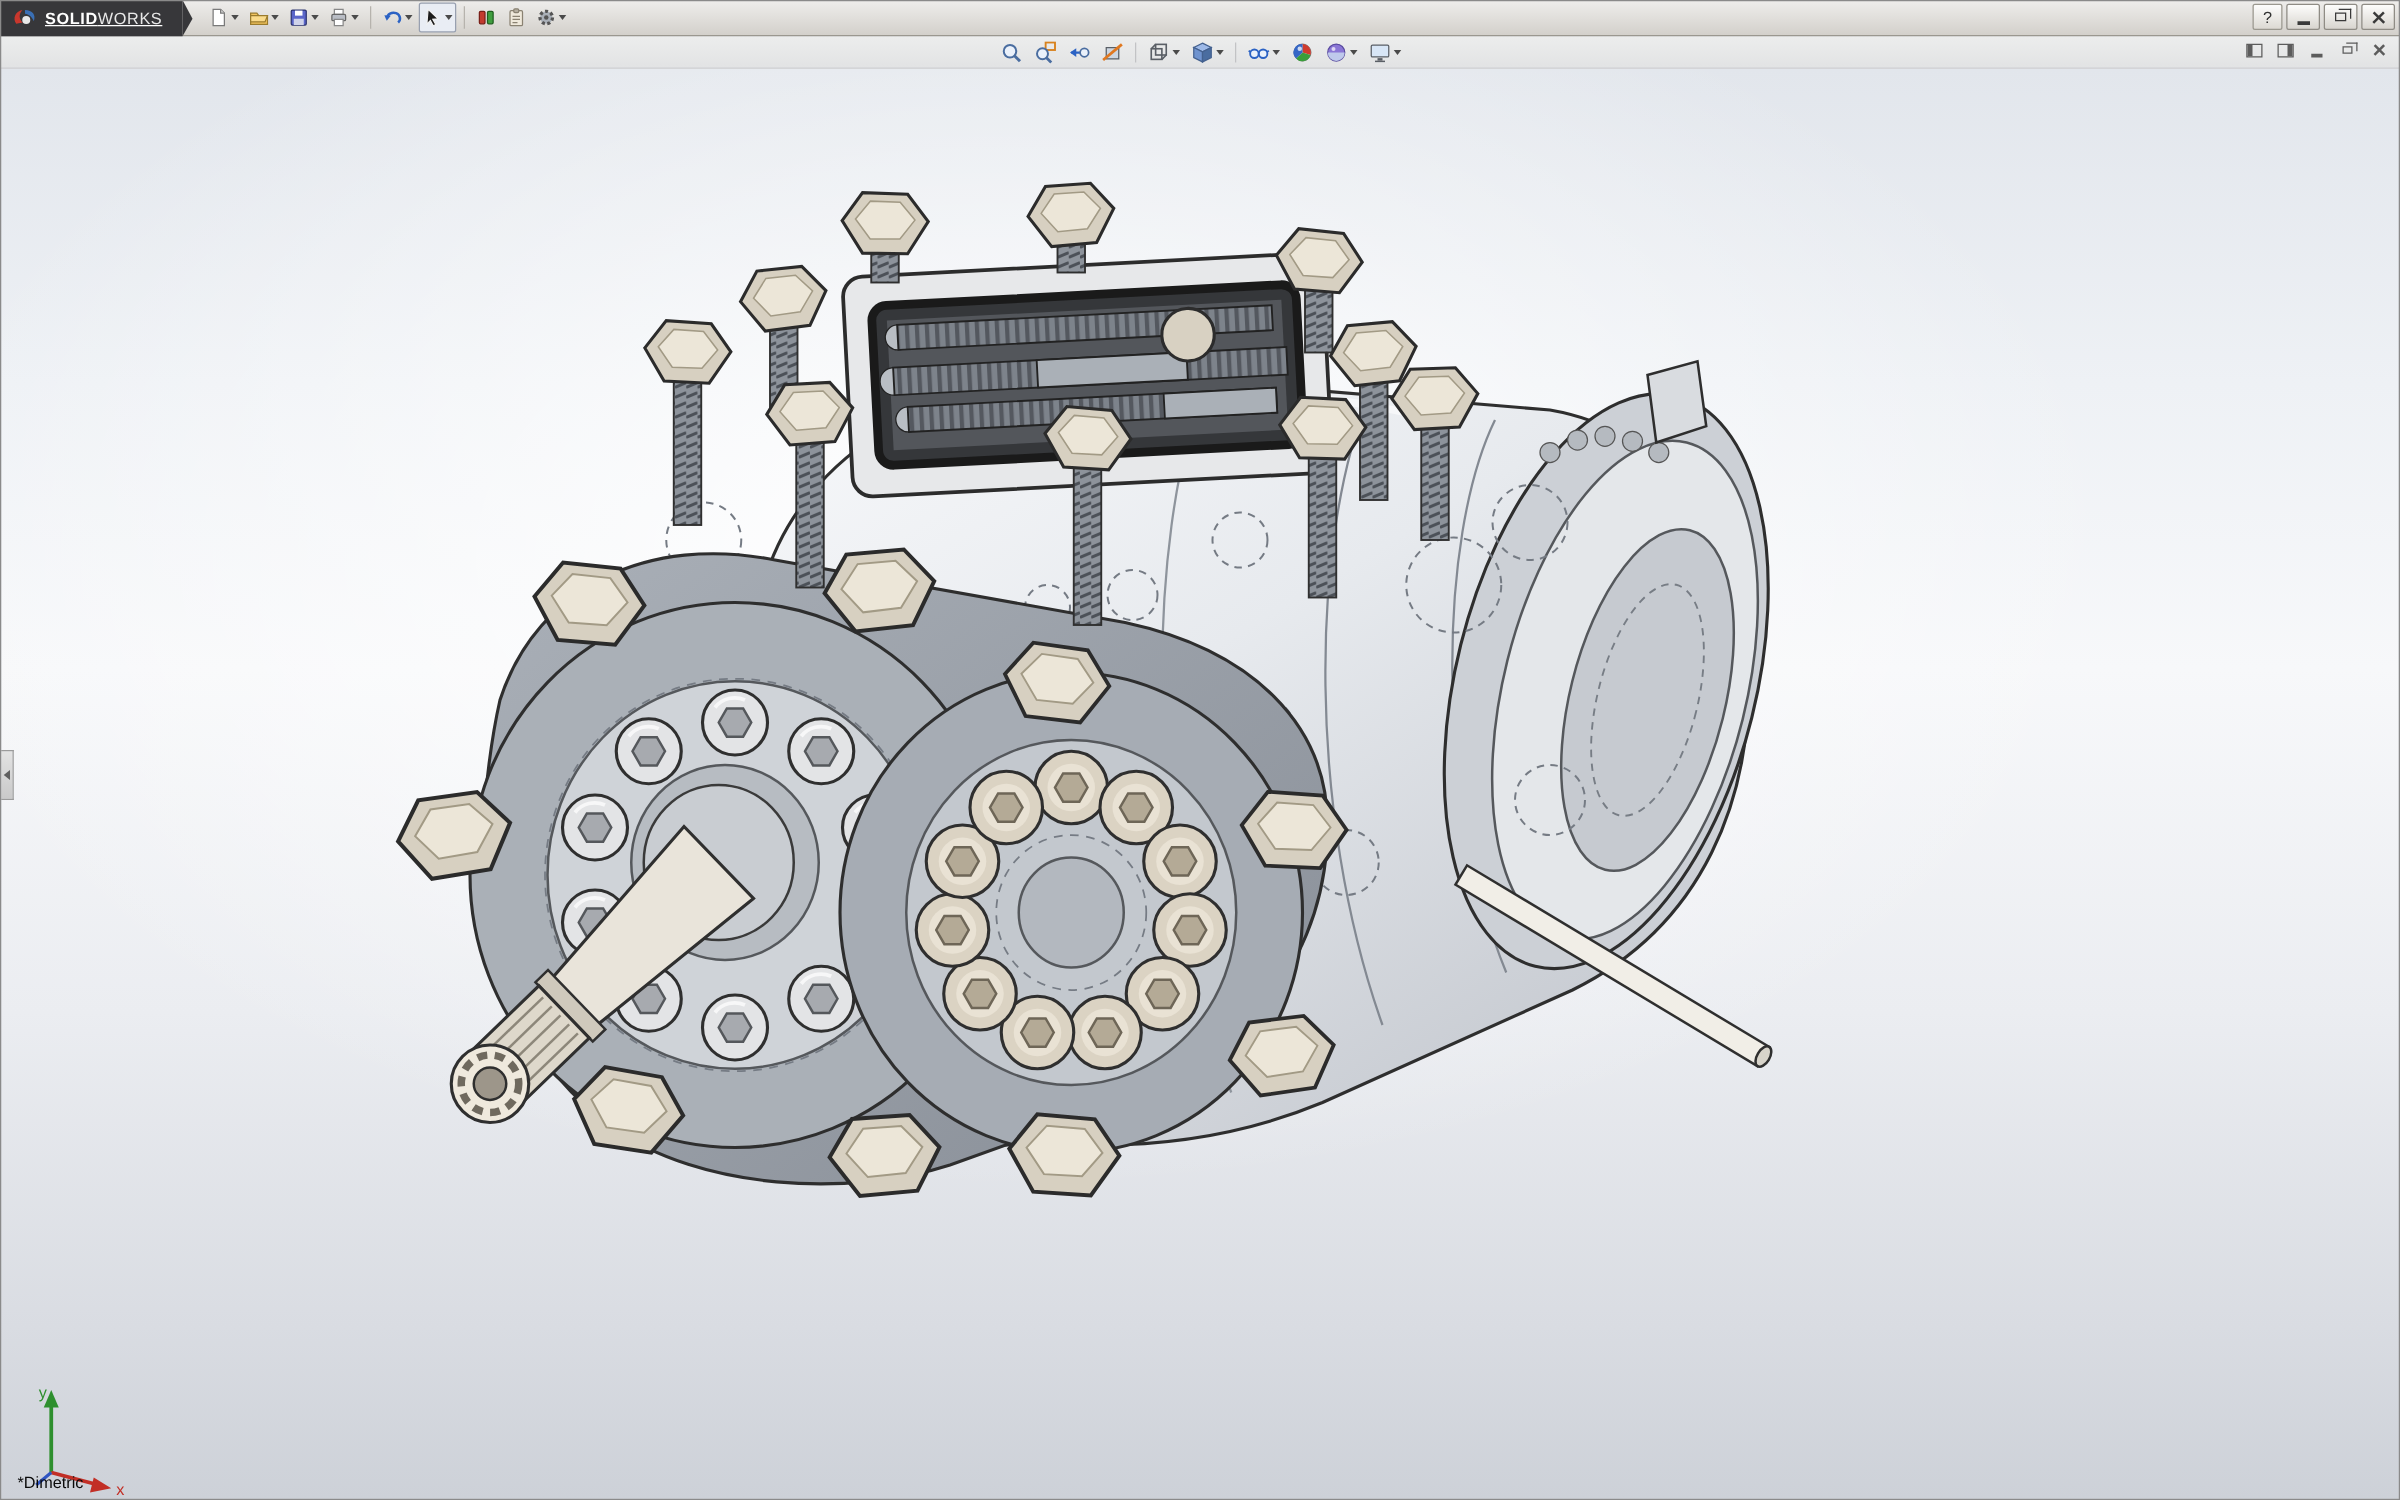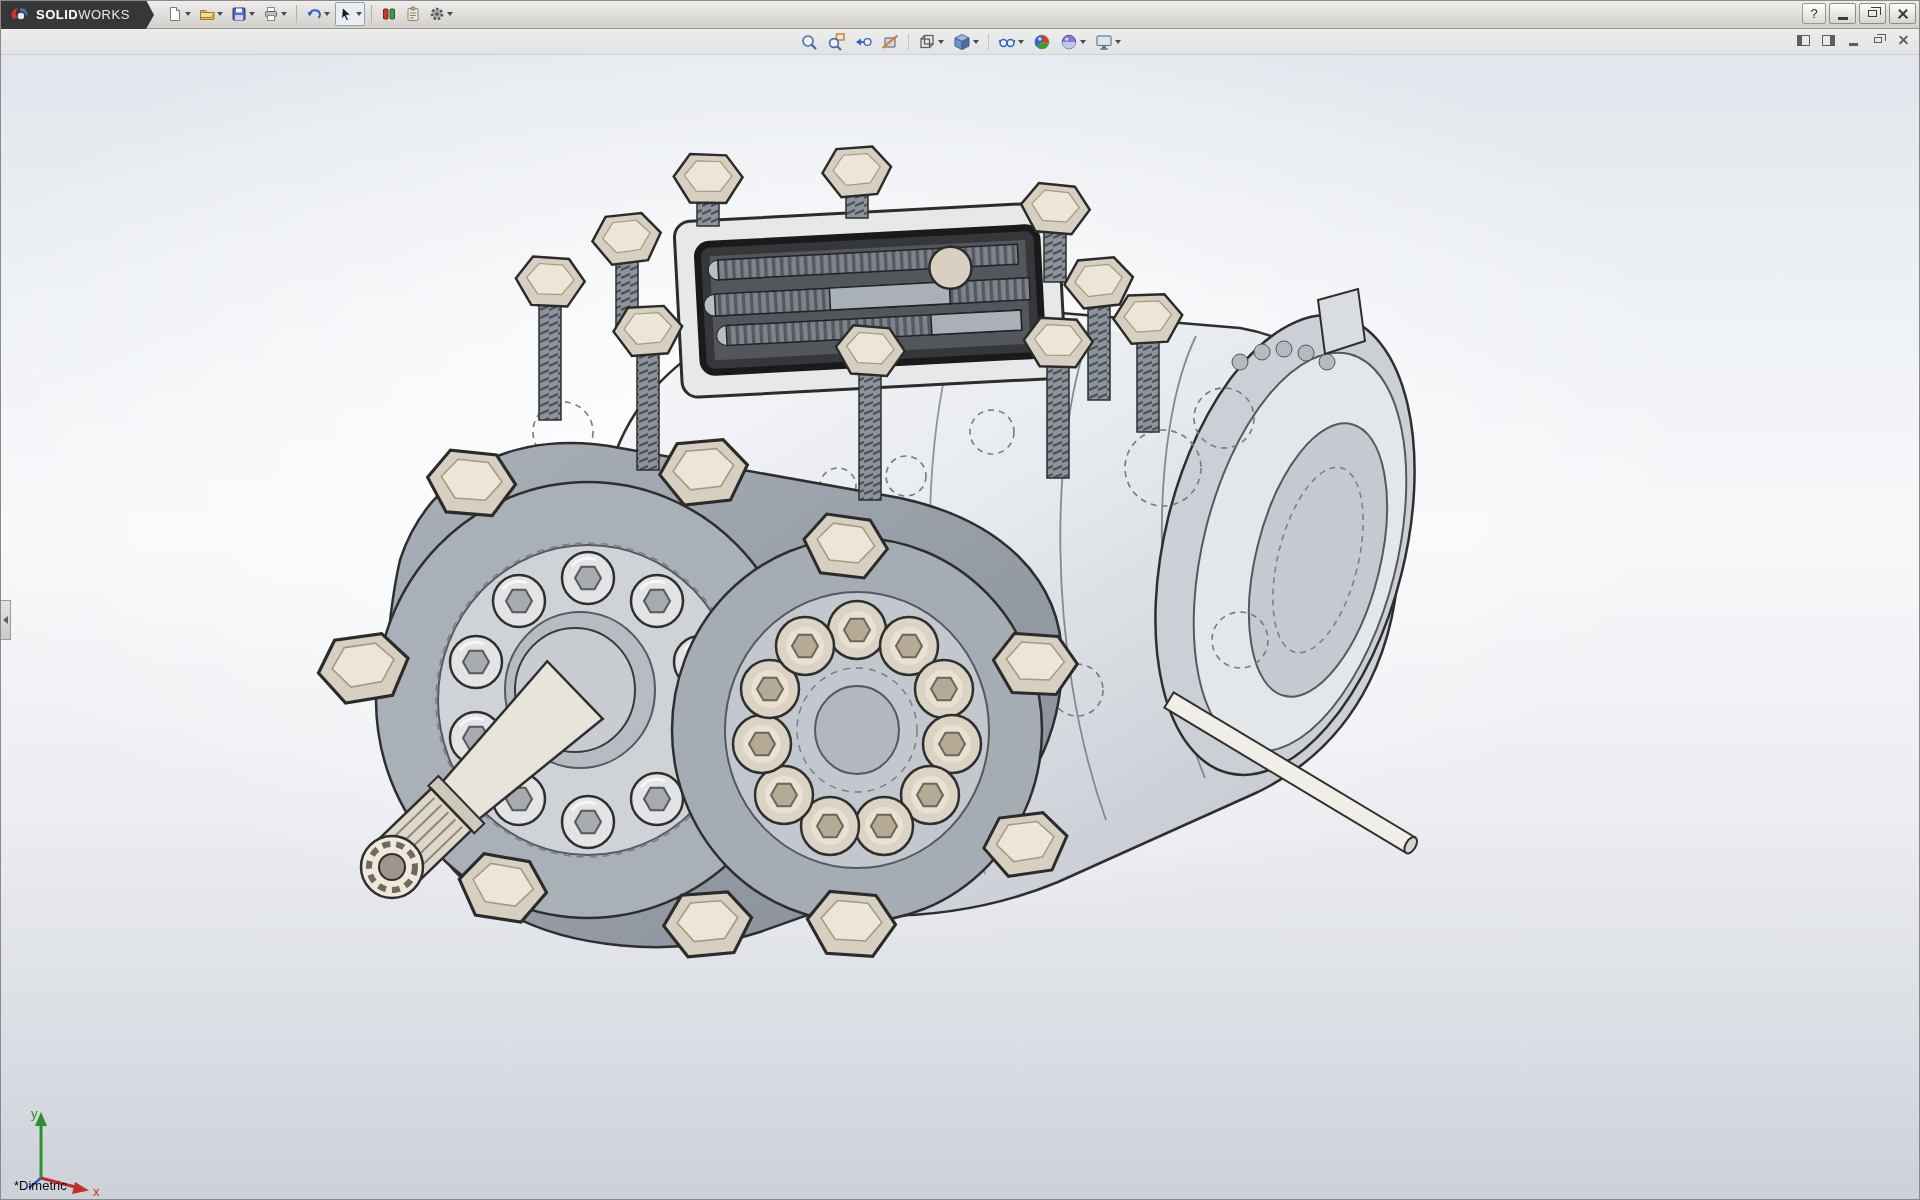--- a/index.html
+++ b/index.html
@@ -9,21 +9,21 @@
   .frame { position:absolute; inset:0; border:1px solid #8a8a8a; pointer-events:none; z-index:50; }
 
   
   .titlebar { position:absolute; top:0; left:0; right:0; height:29px;
     background:linear-gradient(#efeeec,#d3d0cb); border-bottom:1px solid #9a978f;
     display:flex; align-items:center; z-index:20; }
   .logo { height:29px; background:#37373a; color:#fff; display:flex; align-items:center;
     gap:6px; padding:0 16px 0 10px; flex:0 0 auto; }
   .logo-mark { width:20px; height:16px; position:relative; }
   .logo-mark svg { display:block; }
-  .logo-text { font-size:13px; letter-spacing:.5px; white-space:nowrap; }
+  .logo-text { font-size:13px; letter-spacing:.5px; white-space:nowrap;text-decoration:underline; }
   .logo-text b { font-weight:bold; }
   .logo-text span.lt { font-weight:normal; color:#e8e8e8; }
   .logo-sep { width:0; height:0; border-top:15px solid transparent; border-bottom:14px solid transparent;
     border-left:8px solid #37373a; margin-right:10px; }
 
   .tb { display:flex; align-items:center; gap:2px; }
   .tb-btn { height:24px; display:flex; align-items:center; padding:0 2px; border:1px solid transparent;
     border-radius:2px; }
   .tb-btn.pressed { border-color:#98a0b0; background:#e9edf4; }
   .tb-btn svg { display:block; }

